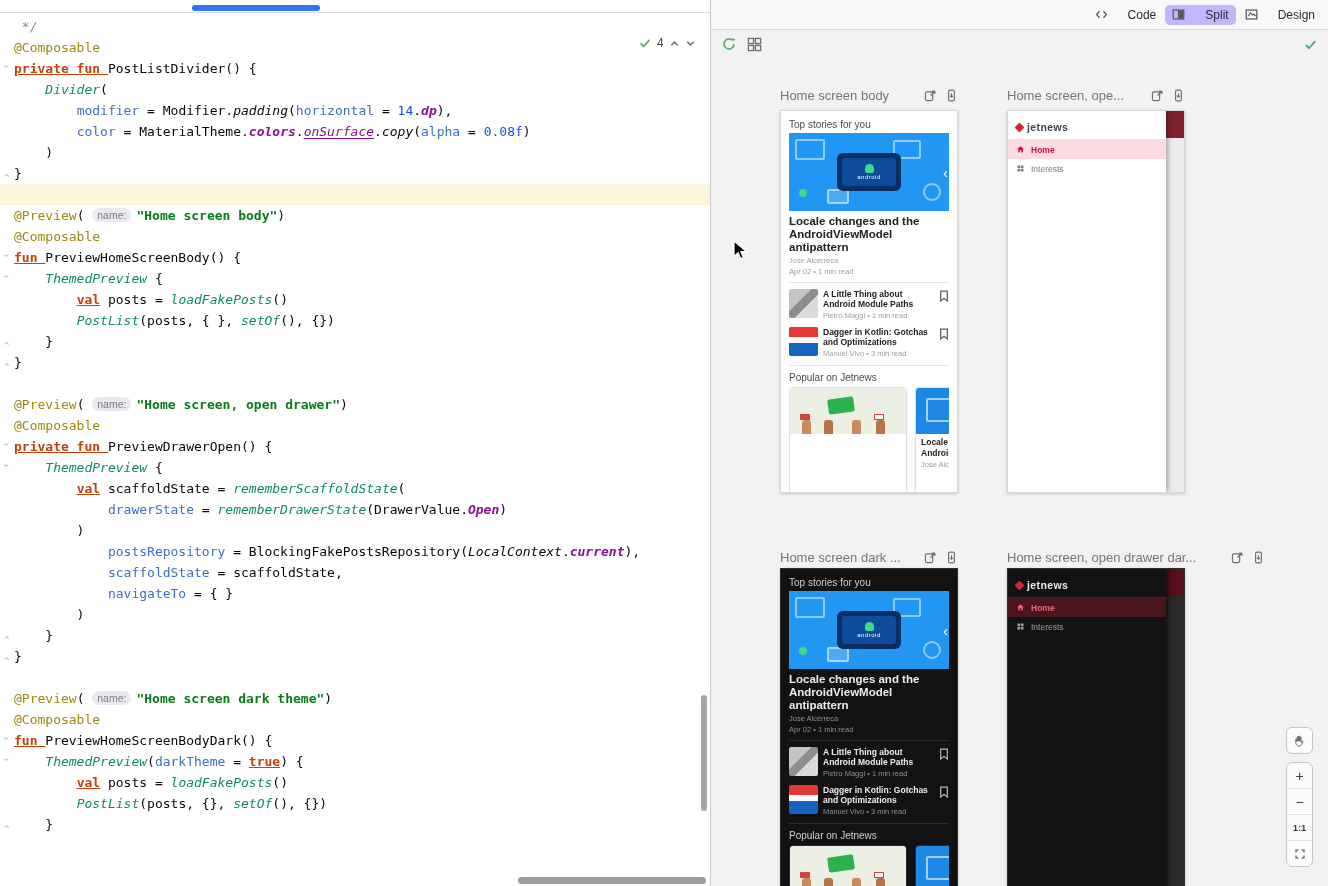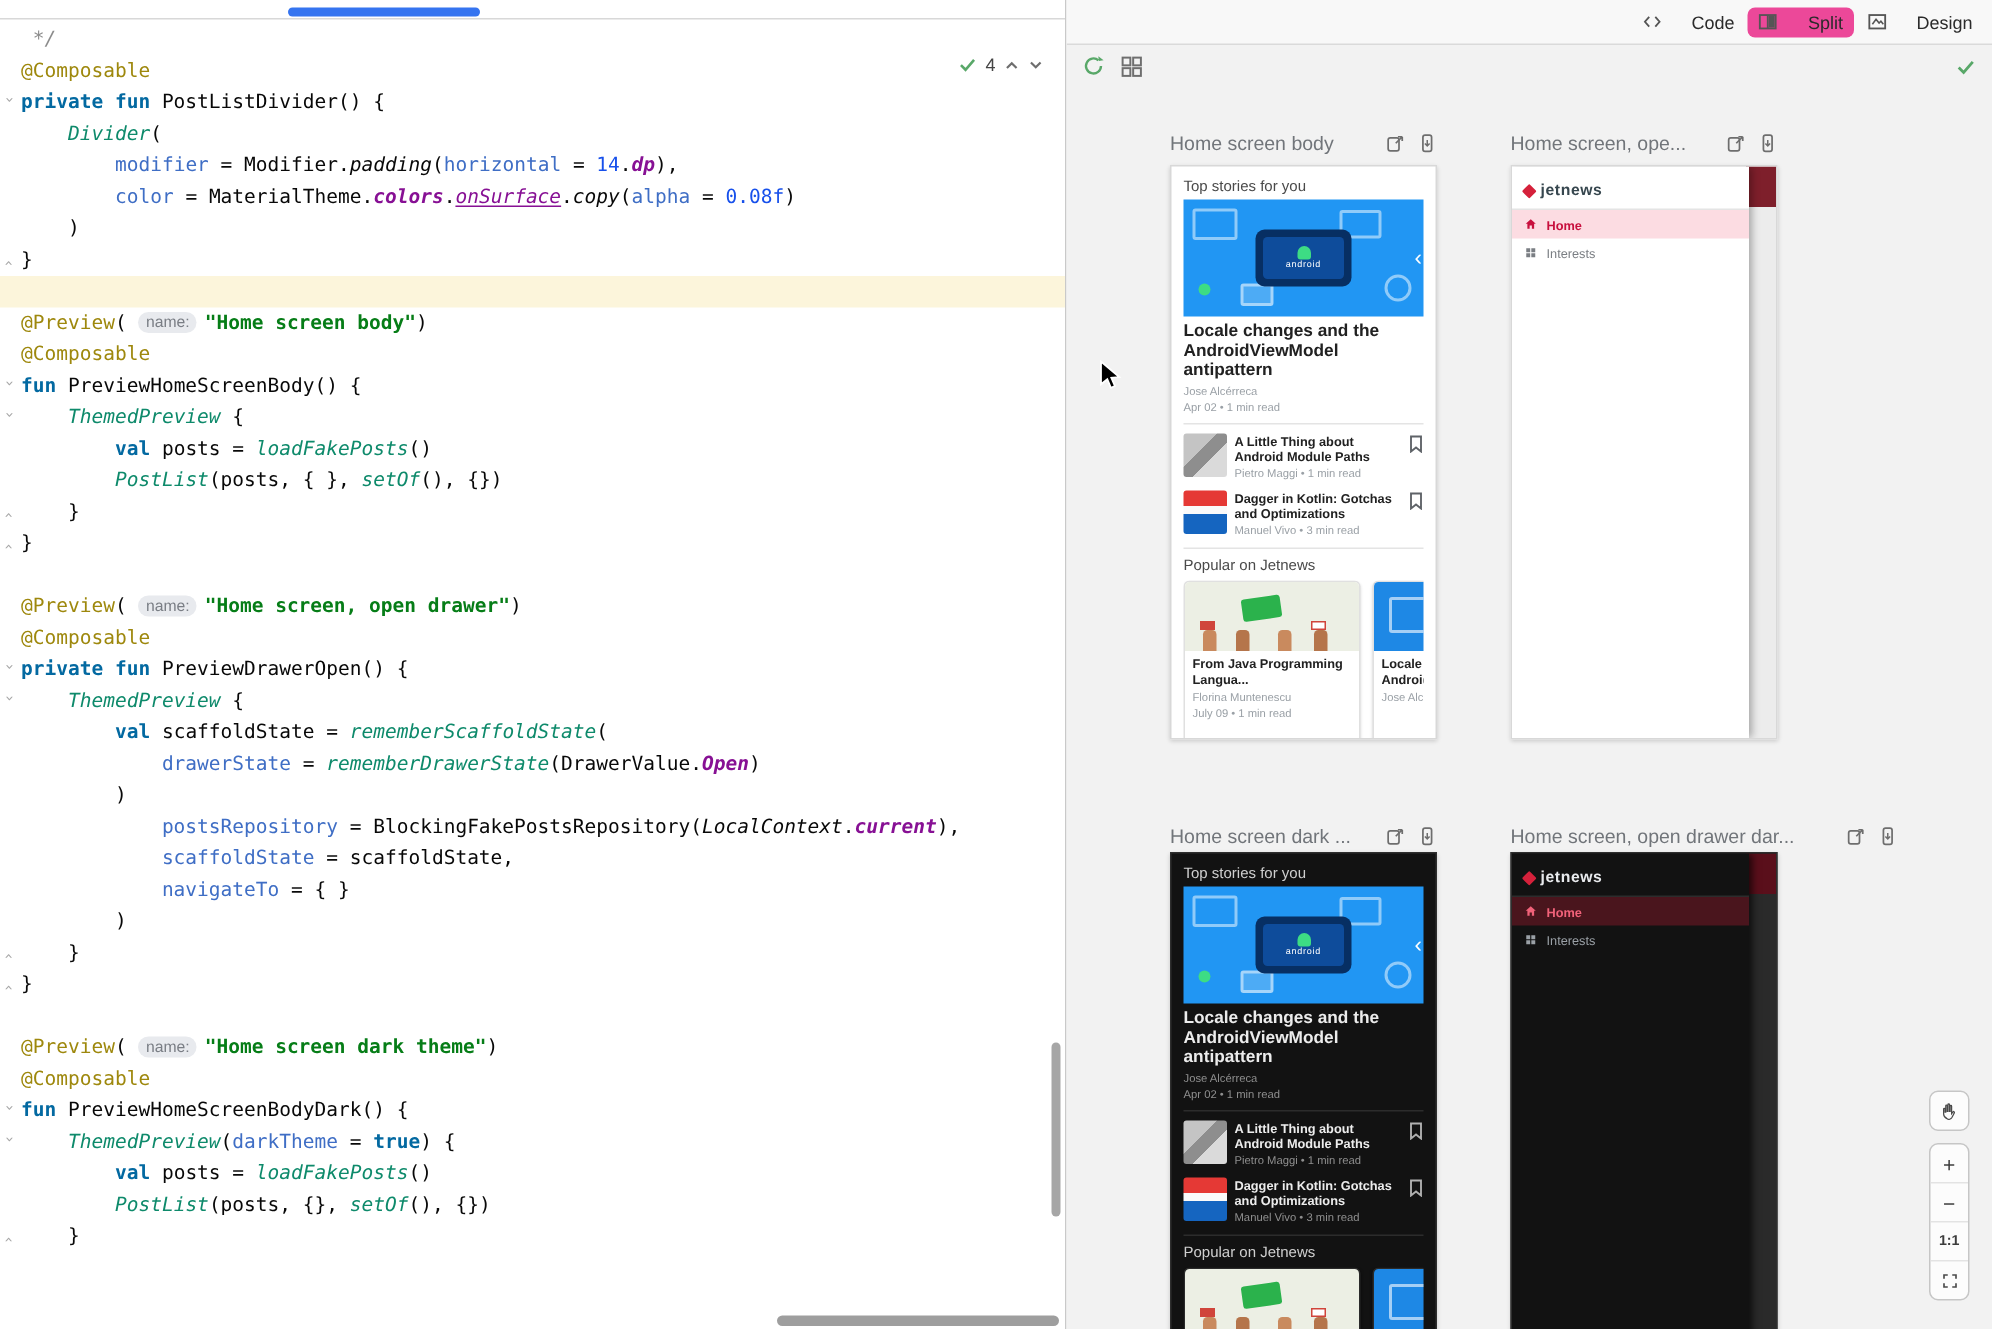--- a/index.html
+++ b/index.html
@@ -10,21 +10,21 @@
   .tab-indicator{position:absolute;left:192px;top:5px;width:128px;height:6px;background:#3574F0;border-radius:3px;}
   .editor{position:absolute;left:0;top:13px;width:710px;height:873px;background:#FFFFFF;}
   .code{position:absolute;left:0;top:3px;width:710px;font-family:"DejaVu Sans Mono","Liberation Mono",monospace;
     font-size:13px;}
   .cl{height:21px;line-height:21px;white-space:pre;padding-left:14px;position:relative;}
   .cl.hl{background:#FCF5DB;}
   .fold{position:absolute;left:1px;top:0;width:10px;color:#A8A8A8;font-size:10px;display:inline-block;}
   .fold.v{transform:rotate(90deg);}
   .fold.u{transform:rotate(-90deg);}
   .tk-p{color:#080808;}
-  .tk-kw{color:#0369a1;font-weight:bold;}
+  .tk-kw{color:#c2410c;font-weight:bold;text-decoration:underline;}
   .tk-ann{color:#9E880D;}
   .tk-str{color:#067D17;font-weight:bold;}
   .tk-num{color:#1750EB;}
   .tk-cm{color:#8C8C8C;font-style:italic;}
   .tk-fc{color:#0E8A6B;font-style:italic;}
   .tk-pr{color:#3F6EC5;}
   .tk-pp{color:#871094;font-style:italic;font-weight:bold;}
   .tk-ppu{color:#871094;font-style:italic;text-decoration:underline;text-underline-offset:2px;}
   .tk-it{color:#080808;font-style:italic;}
   .tk-hint{display:inline-block;background:#E8EAEE;color:#7A7E85;border-radius:8px;padding:0 5px;
@@ -33,21 +33,21 @@
     font-size:12px;color:#454545;background:rgba(255,255,255,.9);padding:2px 4px;border-radius:4px;}
   .vscroll{position:absolute;left:701px;top:682px;width:6px;height:116px;background:rgba(0,0,0,.35);border-radius:3px;}
   .hscroll{position:absolute;left:518px;top:864px;width:188px;height:7px;background:rgba(0,0,0,.38);border-radius:3.5px;}
   .vsep{position:absolute;left:710px;top:0;width:1px;height:886px;background:#C9C9C9;}
   
   .rightpane{position:absolute;left:711px;top:0;width:617px;height:886px;background:#F2F2F2;overflow:hidden;}
   .topbar{position:absolute;left:0;top:0;width:100%;height:30px;background:#F8F8F8;border-bottom:1px solid #DADADA;
     display:flex;align-items:center;justify-content:flex-end;padding-right:6px;box-sizing:border-box;}
   .modes{display:flex;align-items:center;gap:2px;}
   .mode{display:flex;align-items:center;gap:20px;padding:3px 7px;border-radius:5px;font-size:12px;color:#2B2B2B;cursor:default;}
-  .mode.active{background:#ec4899;}
+  .mode.active{background:#c4b5fd;}
   .mode svg{display:block;}
   .ptoolbar{position:absolute;left:0;top:31px;width:100%;height:26px;display:flex;align-items:center;gap:10px;
     padding:0 10px;box-sizing:border-box;}
   .ptool-right{margin-left:auto;}
   .ctitle{position:absolute;display:flex;align-items:center;gap:8px;height:16px;font-size:13px;color:#71757A;}
   .ct-text{flex:1;white-space:nowrap;overflow:hidden;}
   .ct-icons{display:flex;gap:8px;align-items:center;}
   .card{position:absolute;width:178px;height:383px;background:#FFFFFF;border:1px solid #D8D8D8;
     box-shadow:0 1px 3px rgba(0,0,0,.18);overflow:hidden;box-sizing:border-box;}
   
@@ -344,25 +344,20 @@
       <div class="pcard">
         <div class="pimg p1">
           <span class="gphone"></span>
             <span class="hand h1"></span>
             <span class="hand h2"></span>
             <span class="hand h3"></span>
             <span class="hand h4"></span>
             <span class="cuff"></span>
             <span class="cuff cuff2"></span>
         </div>
-        <div class="p-pad">
-          <div class="p-title">From Java Programming Langua...</div>
-          <div class="f-meta">Florina Muntenescu</div>
-          <div class="f-meta">July 09 • 1 min read</div>
-        </div>
       </div>
       <div class="pcard">
         <div class="pimg p2">
             <span class="p2i"></span>
           </div>
         <div class="p-pad">
           <div class="p-title">Locale changes and the AndroidViewModel antipattern</div>
           <div class="f-meta">Jose Alcérreca</div>
         </div>
       </div>

